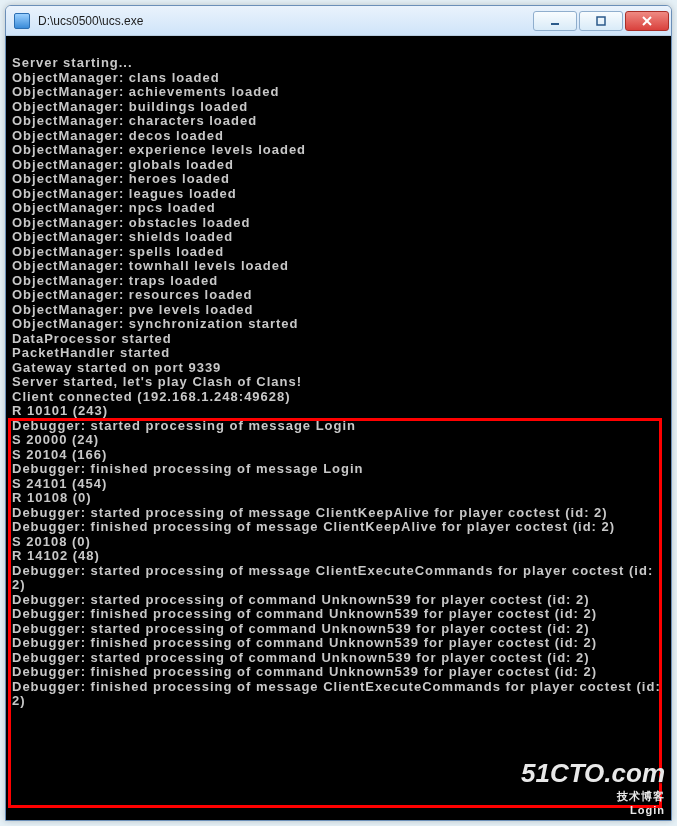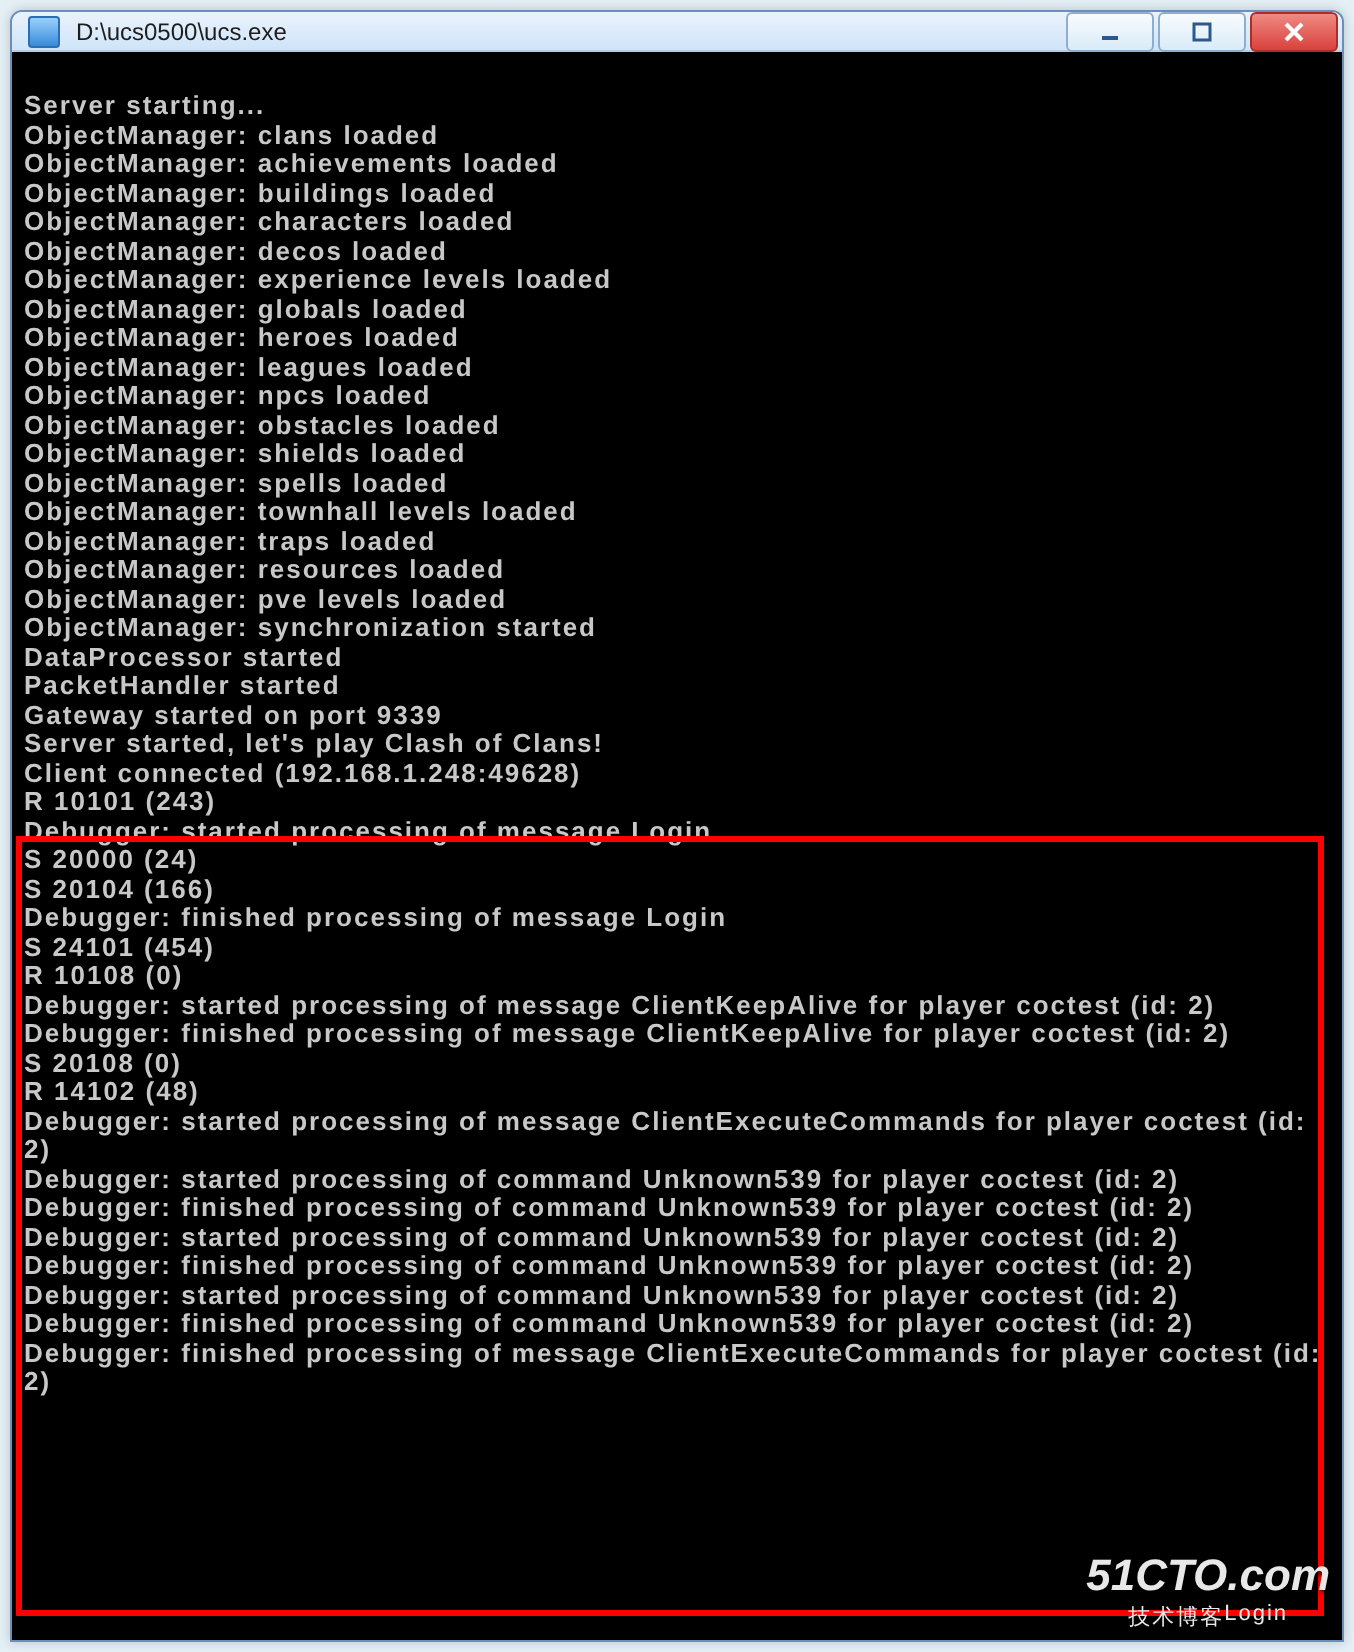--- a/index.html
+++ b/index.html
@@ -17,21 +17,21 @@
       height: 100%;
       background: #fff;
       border: 1px solid #6b8fb8;
       border-radius: 6px 6px 0 0;
       box-shadow: 0 0 6px rgba(0,0,0,.2);
       overflow: hidden;
       display: flex;
       flex-direction: column;
     }
     .titlebar {
-      height: 20px;
+      height: 30px;
       background: linear-gradient(#eaf3fc, #cfe4f9);
       border-bottom: 1px solid #b8cde0;
       display: flex;
       align-items: center;
       padding: 0 0 0 8px;
     }
     .app-icon {
       width: 16px; height: 16px;
       background: linear-gradient(#9ad0ff, #3a8bd8);
       border-radius: 2px;
@@ -85,33 +85,34 @@
     .watermark {
       position: absolute;
       right: 12px;
       bottom: 10px;
       color: #e8e8e8;
       text-align: right;
       font-family: Arial, sans-serif;
       pointer-events: none;
     }
     .watermark .wm-top {
-      font-size: 22px;
+      font-size: 26px;
       font-weight: bold;
       font-style: italic;
       text-shadow: 1px 1px 2px #000;
       letter-spacing: 0;
       text-align: right;
     }
     .watermark .wm-bot {
       font-size: 11px;
-      font-weight: normal;
+      font-weight: bold;
       display: flex;
       justify-content: center;
       letter-spacing: 1px;
+      flex-direction: column;
     }
   </style>
 </head>
 <body>
 
 <div class="window">
 
   <div class="titlebar">
     <span class="app-icon"></span>
     <span class="title-text">D:\ucs0500\ucs.exe</span>

